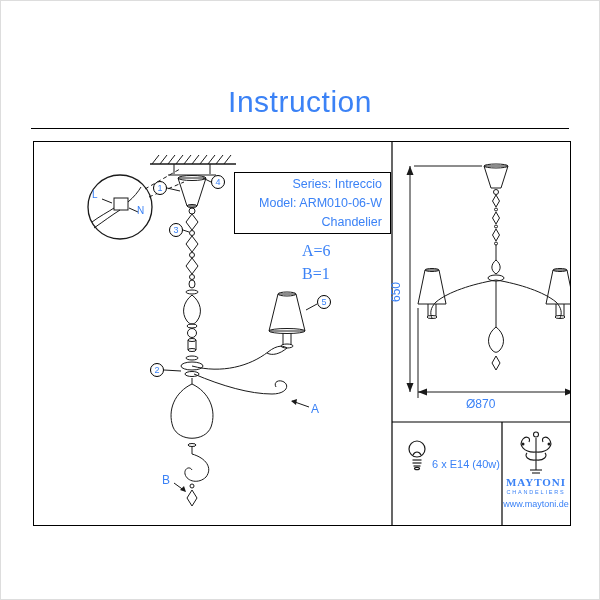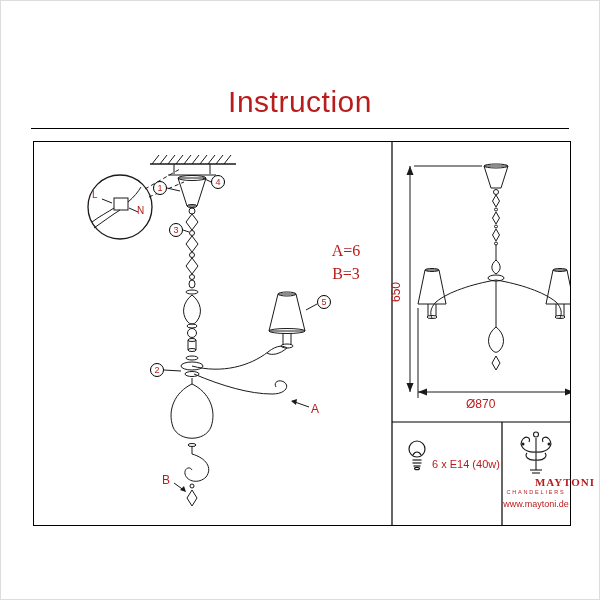--- a/index.html
+++ b/index.html
@@ -1,18 +1,18 @@
 <!DOCTYPE html>
 <html><head>
 <meta charset="utf-8">
 <style>
   html,body{margin:0;padding:0;background:#fff;}
   .page{
     position:relative;width:600px;height:600px;background:#fff;
-    font-family:"Liberation Sans",sans-serif;color:#b91c1c;overflow:hidden;
+    font-family:"Liberation Sans",sans-serif;color:#3b82f6;overflow:hidden;
     border:1px solid #ddd;box-sizing:border-box;
   }
   .page-title{
     position:absolute;top:84px;left:0;width:100%;text-align:center;
     font-size:30px;font-weight:400;letter-spacing:.5px;margin:0;
   }
   .title-rule{
     position:absolute;top:127px;left:30px;right:30px;border-top:1.5px solid #000;
   }
   .frame{
@@ -20,42 +20,42 @@
     border:1.3px solid #000;box-sizing:content-box;
   }
   .frame svg{position:absolute;left:0;top:0;}
   .model-box{
     position:absolute;left:200px;top:30px;width:157px;height:62px;
     border:1px solid #000;box-sizing:border-box;
     display:flex;flex-direction:column;justify-content:center;
     text-align:right;padding-right:8px;font-size:12.5px;line-height:19px;
   }
   .ab-box{
-    position:absolute;left:284px;top:97px;width:56px;text-align:center;
+    position:absolute;left:268px;top:97px;width:56px;text-align:left;
     font-family:"Liberation Serif",serif;font-size:16px;line-height:23px;
   }
   .callout{
     position:absolute;width:14px;height:14px;border:1px solid #000;border-radius:50%;
     box-sizing:border-box;font-size:9px;line-height:12px;text-align:center;background:#fff;
   }
   .lbl{position:absolute;font-size:12px;}
   .lbl-small{position:absolute;font-size:10px;}
   .dim-height{
     position:absolute;left:342px;top:143px;width:40px;text-align:center;
     font-size:12px;transform:rotate(-90deg);
   }
   .dim-diameter{
     position:absolute;left:432px;top:255px;width:60px;font-size:12px;
   }
   .bulb-spec{
     position:absolute;left:398px;top:308px;font-size:11px;margin-top:8px;
   }
   .brand-name{
     position:absolute;left:468px;top:334px;width:68px;text-align:center;
-    font-family:"Liberation Serif",serif;font-weight:bold;font-size:11px;letter-spacing:1px;padding-left:29px;
+    font-family:"Liberation Serif",serif;font-weight:bold;font-size:11px;letter-spacing:1px;
   }
   .brand-tagline{
     position:absolute;left:468px;top:347px;width:68px;text-align:center;
     font-size:5.5px;letter-spacing:1.8px;
   }
   .brand-website{
     position:absolute;left:466px;top:357px;width:72px;text-align:center;font-size:9px;
   }
 </style>
 </head>
@@ -226,24 +226,29 @@
         <path d="M502,310 C514,311 520,303 515,297 C512,293.5 507,295.5 509,300"></path>
         <circle cx="489" cy="302" r="1.5" fill="#1a1a1a" stroke="none"></circle>
         <circle cx="515" cy="302" r="1.5" fill="#1a1a1a" stroke="none"></circle>
         <path d="M502,318 C494,319 490,314 493,311"></path>
         <path d="M502,318 C510,319 514,314 511,311"></path>
         <line x1="496" y1="328" x2="508" y2="328"></line>
         <line x1="498" y1="331" x2="506" y2="331"></line>
       </g>
     </svg>
 
+    <div class="model-box">
+      <div>Series: Intreccio</div>
+      <div>Model: ARM010-06-W</div>
+      <div>Chandelier</div>
+    </div>
 
     <div class="ab-box">
       <div>A=6</div>
-      <div>B=3</div>
+      <div>B=1</div>
     </div>
 
     <div class="callout" style="left:119px;top:39px;">1</div>
     <div class="callout" style="left:116px;top:221px;">2</div>
     <div class="callout" style="left:135px;top:81px;">3</div>
     <div class="callout" style="left:177px;top:33px;">4</div>
     <div class="callout" style="left:283px;top:153px;">5</div>
 
     <div class="lbl" style="left:277px;top:260px;">A</div>
     <div class="lbl" style="left:128px;top:331px;">B</div>

